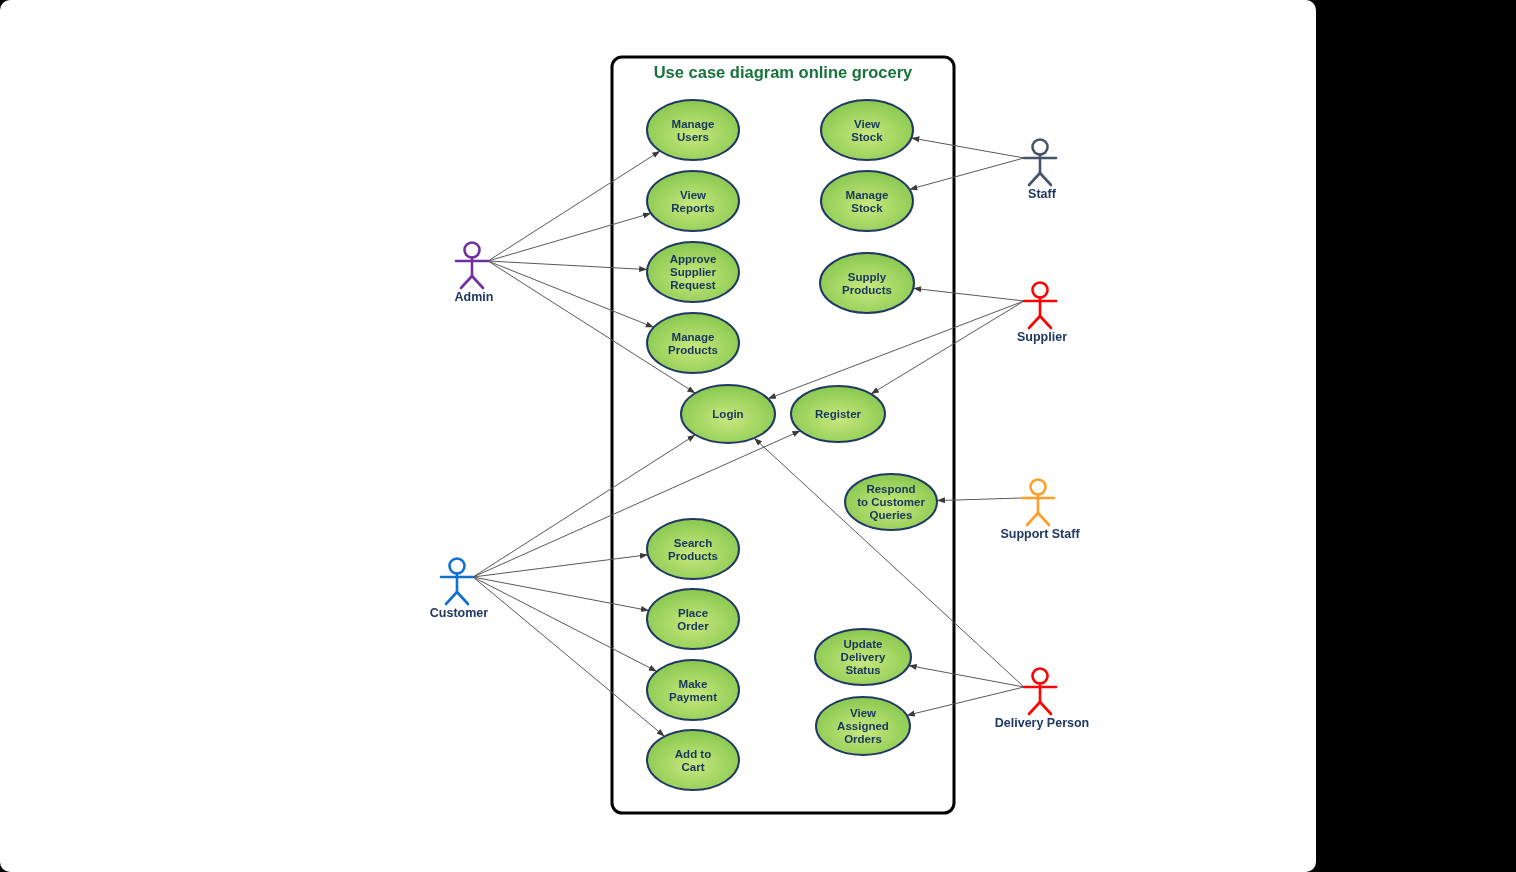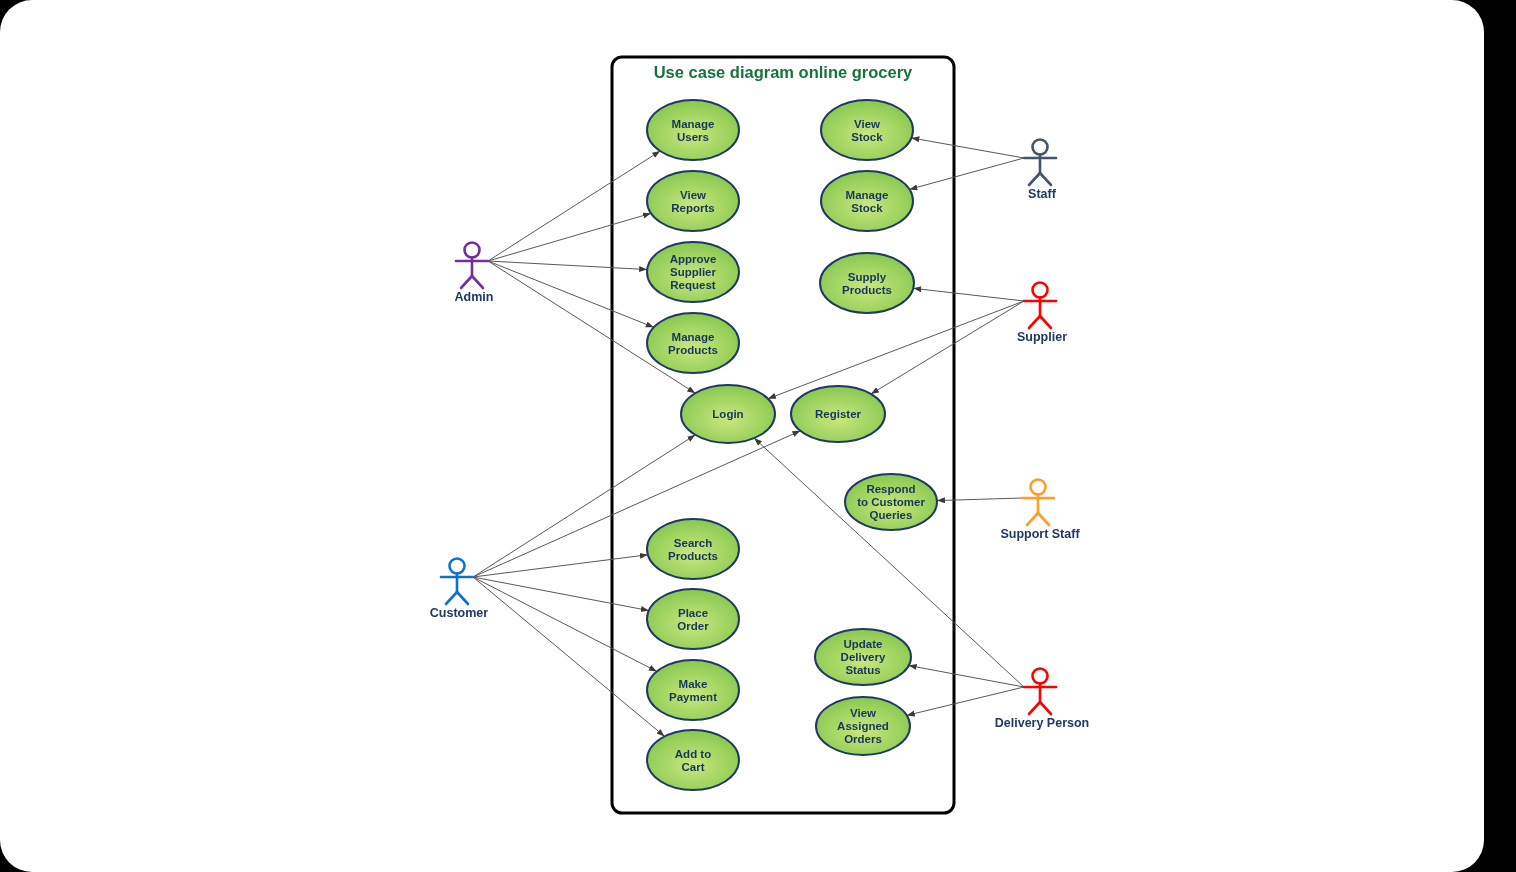--- a/index.html
+++ b/index.html
@@ -1,21 +1,21 @@
 <!DOCTYPE html>
 <html><head>
 <meta charset="utf-8">
 <style>
   html,body{margin:0;padding:0;background:#000;}
   body{font-family:"Liberation Sans", sans-serif;}
   .page{
     position:relative;
-    width:1484px;height:872px;
+    width:1316px;height:872px;
     background:#ffffff;
-    border-radius:32px;
+    border-radius:10px;
     overflow:hidden;
     text-align:right;
   }
   svg{display:block;}
   text{user-select:none;}
 </style>
 </head>
 <body>
 
 <div class="page">

